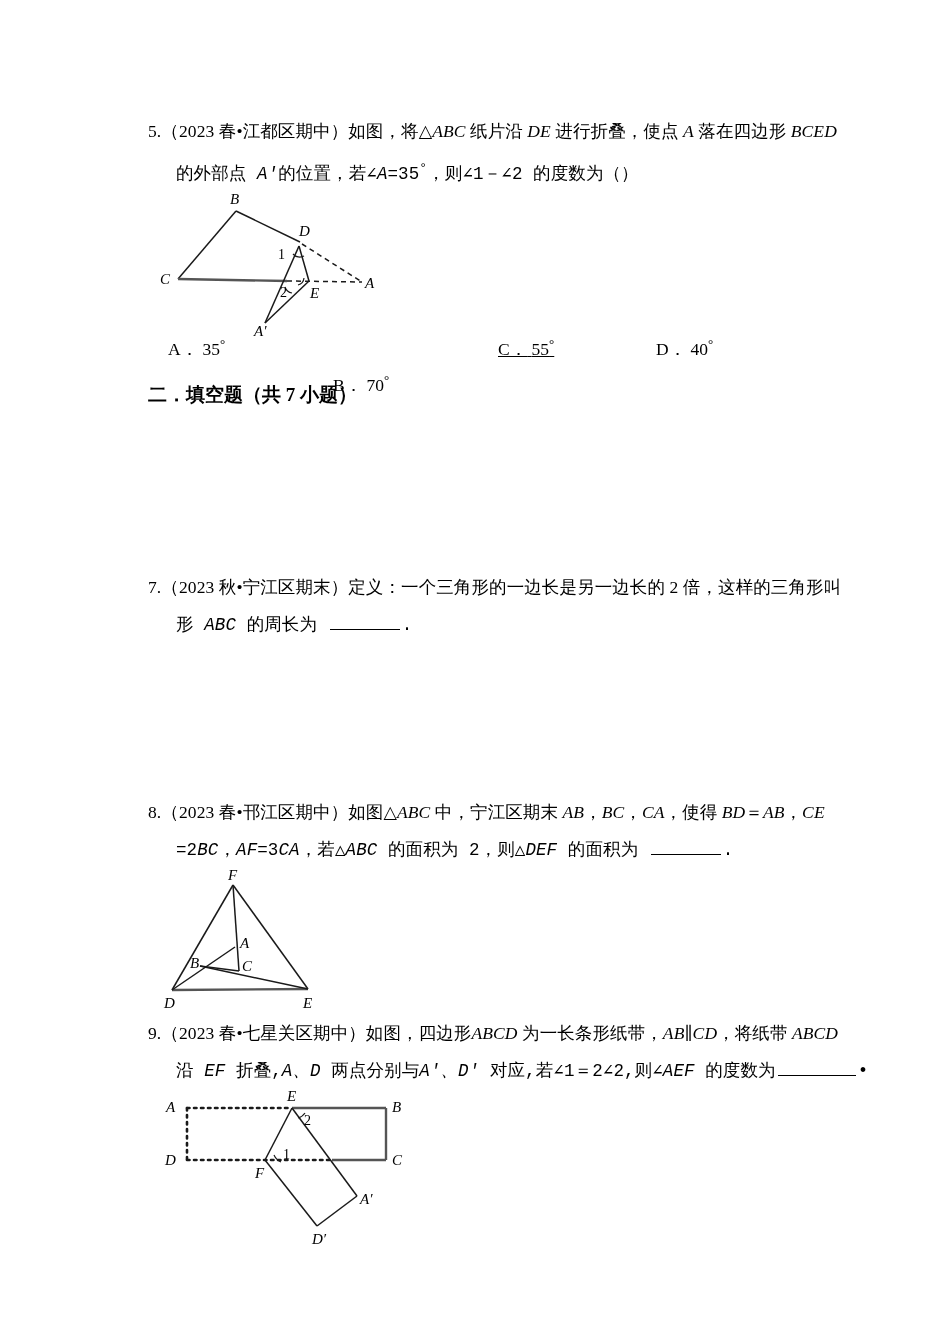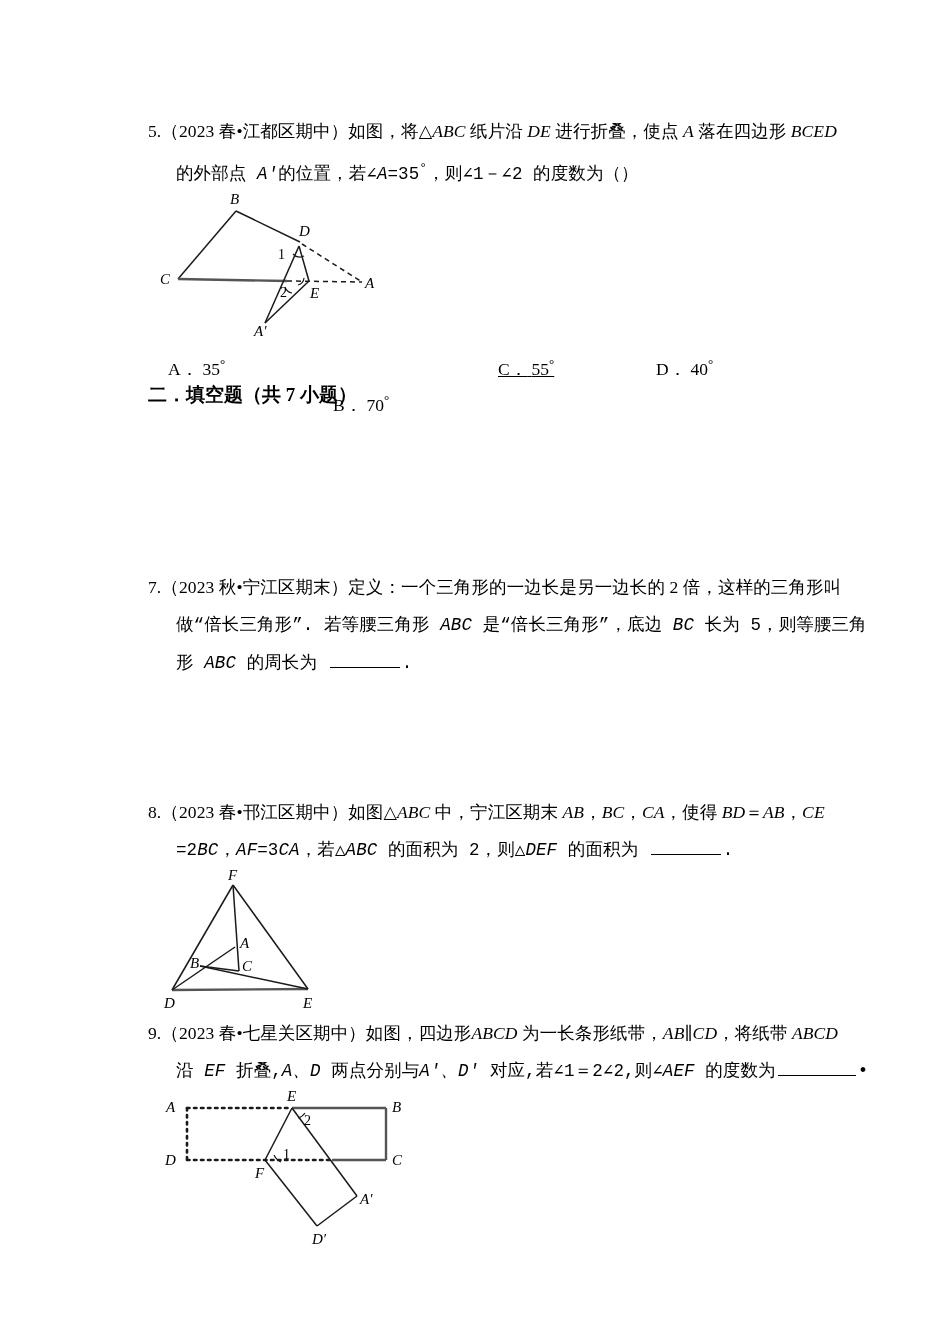--- a/index.html
+++ b/index.html
@@ -120,36 +120,33 @@
       <text class="lbl" x="8" y="98">C</text>
       <text class="lbl" x="147" y="50">D</text>
       <text class="lbl" x="158" y="112">E</text>
       <text class="lbl" x="213" y="102">A</text>
       <text class="lbl" x="102" y="150">A'</text>
       <text class="lbl-n" x="126" y="73">1</text>
       <text class="lbl-n" x="128" y="111">2</text>
     </svg>
   </div>
 
-  <div class="opts" style="top:356px; height:30px;">
+  <div class="opts" style="top:336px; height:30px;">
     <span class="opt" style="left:0px;"><span>A．</span>&nbsp;<span>35</span><span class="deg">°</span></span>
     <span class="opt" style="left:165px;margin-top:36px;"><span>B．</span>&nbsp;<span>70</span><span class="deg">°</span></span>
     <span class="opt" style="left:330px;text-decoration:underline;"><span>C．</span>&nbsp;<span>55</span><span class="deg">°</span></span>
     <span class="opt" style="left:488px;"><span>D．</span>&nbsp;<span>40</span><span class="deg">°</span></span>
   </div>
 
   <div class="section-head" style="top:382px;">二．填空题（共 7 小题）</div>
 
 
   <div class="q-block" style="top:568px;">
     <div class="line">
       <span>7.</span><span>（2023 秋•宁江区期末）</span><span>定义：一个三角形的一边长是另一边长的 2 倍，这样的三角形叫</span>
-    </div>
-    <div class="line indent">
-      <span>做“倍长三角形”. 若等腰三角形</span>&nbsp;<span class="ital">ABC</span>&nbsp;<span>是“倍长三角形”，底边</span>&nbsp;<span class="ital">BC</span>&nbsp;<span>长为 5，则等腰三角</span>
     </div>
     <div class="line indent">
       <span>形</span>&nbsp;<span class="ital">ABC</span>&nbsp;<span>的周长为</span>&nbsp;<span class="blank-line narrow"></span><span>.</span>
     </div>
   </div>
 
   <div class="q-block" style="top:793px;">
     <div class="line">
       <span>8.</span><span>（2023 春•邗江区期中）</span><span>如图</span><span class="ital">△ABC</span>&nbsp;<span>中，宁江区期末</span>&nbsp;<span class="ital">AB</span><span>，</span><span class="ital">BC</span><span>，</span><span class="ital">CA</span><span>，使得</span>&nbsp;<span class="ital">BD</span><span>＝</span><span class="ital">AB</span><span>，</span><span class="ital">CE</span>
     </div>

